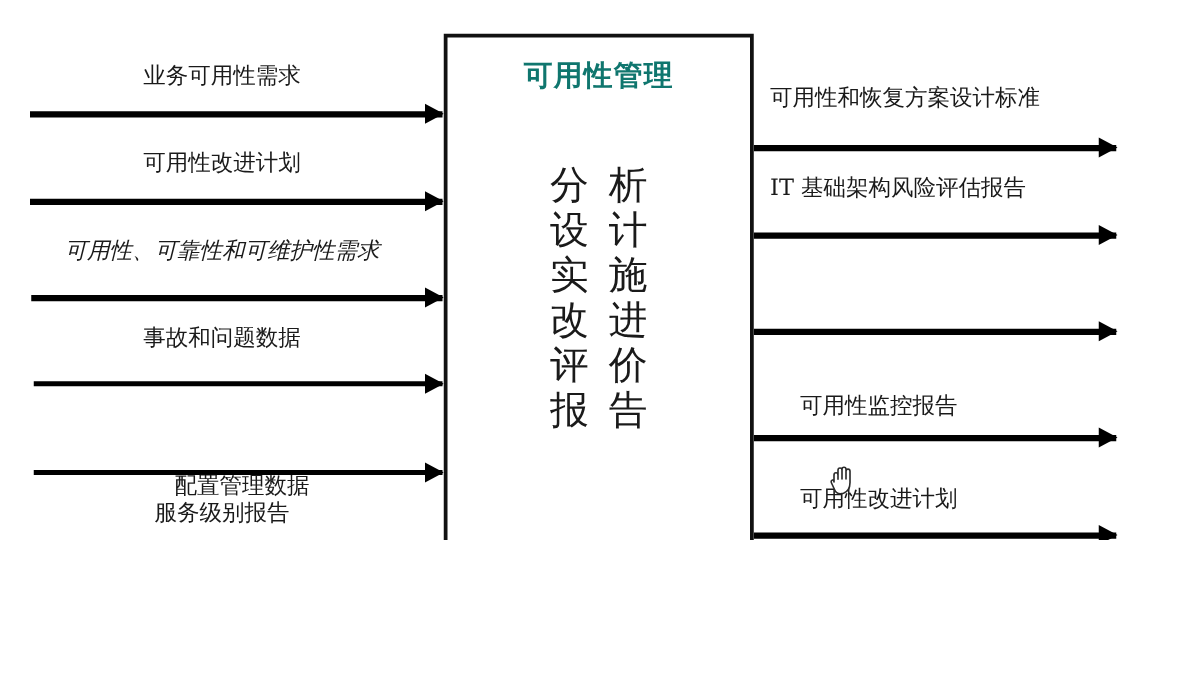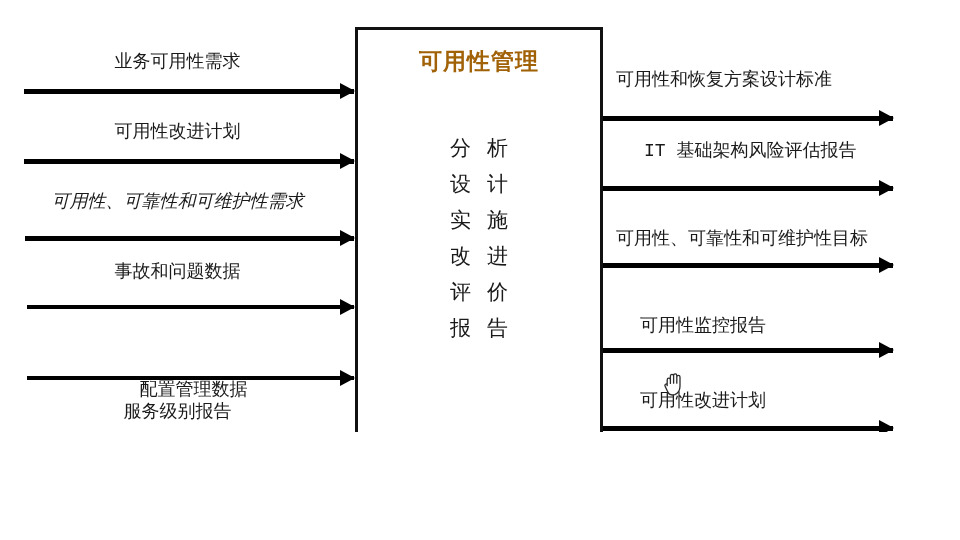--- a/index.html
+++ b/index.html
@@ -32,33 +32,33 @@
   .process-title {
     position: absolute;
     left: 0;
     top: 17px;
     width: 100%;
     text-align: center;
     font-family: "DejaVu Sans", "Liberation Sans", sans-serif;
     font-weight: bold;
     font-size: 23px;
     line-height: 28px;
-    color: #a16207;
+    color: #0f766e;
     letter-spacing: 1px;
   }
   .activity-list {
     position: absolute;
     left: 0;
     top: 100px;
     width: 100%;
     text-align: center;
   }
   .activity-row {
     font-family: "DejaVu Serif", "Liberation Serif", serif;
-    font-size: 21px;
+    font-size: 31px;
     line-height: 36px;
     color: #1a1a1a;
     letter-spacing: 16px;
     text-indent: 16px;
     white-space: nowrap;
   }
 
   
   .arrow {
     position: absolute;
@@ -151,22 +151,21 @@
     </div>
   </div>
 
   <div class="arrow" style="left:603px; top:116px; width:290px;"></div>
   <div class="arrow" style="left:603px; top:186px; width:290px;"></div>
   <div class="arrow" style="left:603px; top:263px; width:290px;"></div>
   <div class="arrow" style="left:603px; top:348px; width:290px;"></div>
   <div class="arrow" style="left:603px; top:426px; width:290px;"></div>
 
   <div class="flow-label out" style="left:616px; top:68px;">可用性和恢复方案设计标准</div>
-  <div class="flow-label out" style="left:644px; top:140px;font-family:Liberation Mono, monospace;">IT 基础架构风险评估报告</div>
-  <div class="flow-label out" style="left:616px; top:227px;">可用性、可靠性和可维护性目标</div>
+  <div class="flow-label out" style="left:616px; top:140px;">IT 基础架构风险评估报告</div>
   <div class="flow-label out" style="left:640px; top:389px;">可用性改进计划</div>
   <div class="flow-label out" style="left:640px; top:314px;">可用性监控报告</div>
 
   <div class="watermark"></div>
 
   <svg class="hand-cursor" viewBox="0 0 26 28">
     <path d="M5.2 15.6 L5.2 10.0 Q5.2 8.2 6.8 8.2 Q8.4 8.2 8.4 10.0 L8.4 13.4
              L8.4 6.2 Q8.4 4.4 10.0 4.4 Q11.6 4.4 11.6 6.2 L11.6 13.2
              L11.6 5.6 Q11.6 3.8 13.2 3.8 Q14.8 3.8 14.8 5.6 L14.8 13.2
              L14.8 7.0 Q14.8 5.3 16.4 5.3 Q18.0 5.3 18.0 7.0 L18.0 16.0

